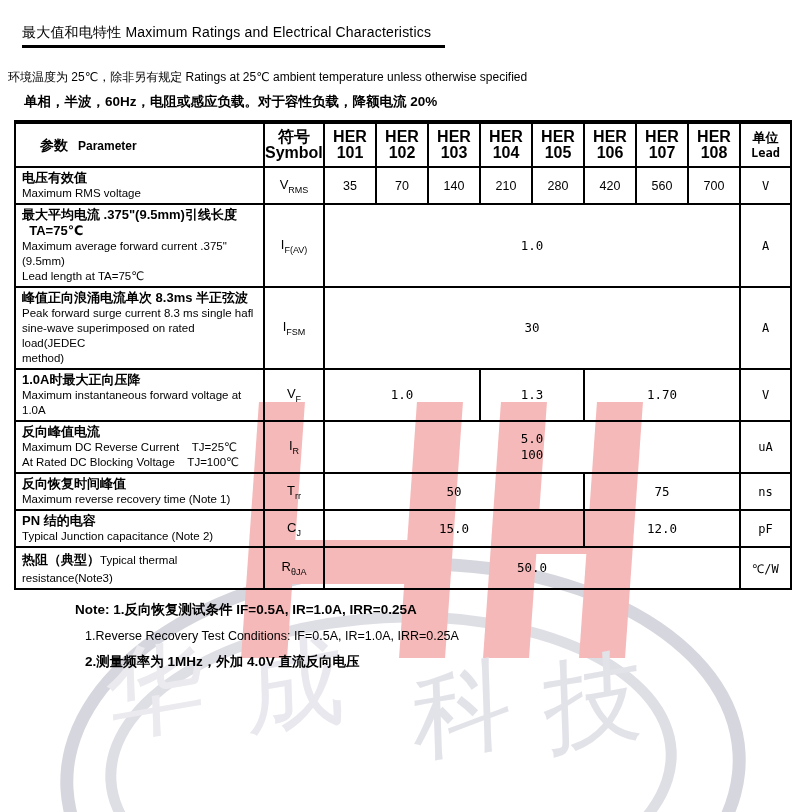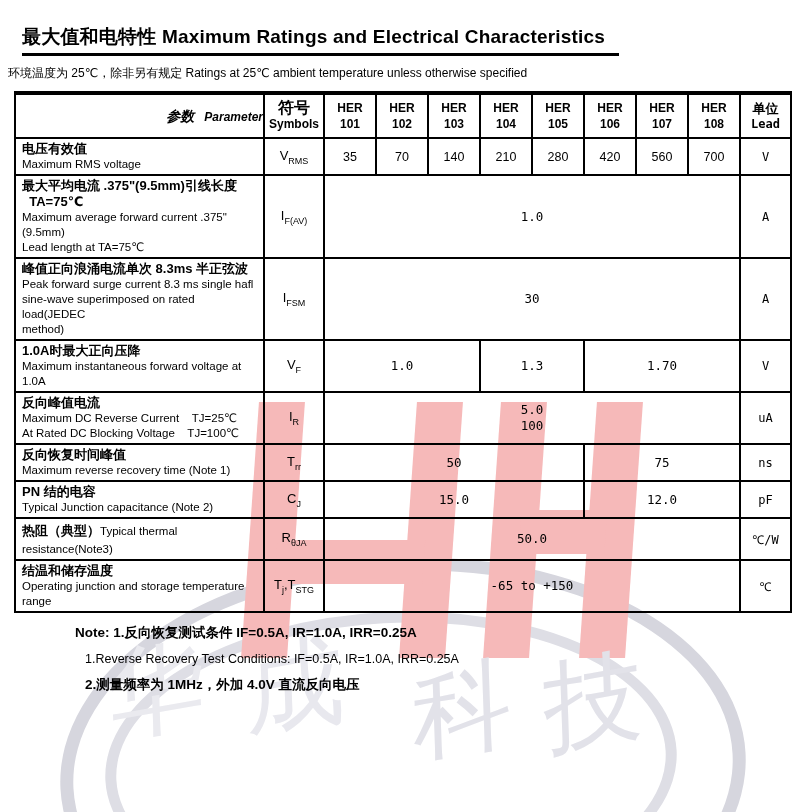--- a/index.html
+++ b/index.html
@@ -22,40 +22,40 @@
   .wm-h .br { right:0; top:0; bottom:0; width:46px; }
   .wm-h .cx { left:28px; right:28px; height:44px; top:138px; }
   .wm-h.h2 .cx { top:108px; }
   .wm-char { position:absolute; font-size:100px; line-height:1; color:#e2e2e9; transform:rotate(-10deg) skewX(-8deg); font-family:"DejaVu Sans",sans-serif; }
   .wm-char.c1 { left:105px; top:640px; color:#eaeaef; }
   .wm-char.c2 { left:245px; top:636px; color:#e8e8ee; }
   .wm-char.c3 { left:412px; top:660px; }
   .wm-char.c4 { left:543px; top:652px; }
   
   .content { position:relative; z-index:1; }
-  .title { margin:24px 0 0 22px; display:inline-block; font-size:19px; font-weight:bold;
+  .title { margin:24px 0 12px 22px; display:inline-block; font-size:14px; font-weight:normal;
            border-bottom:3px solid #000; padding:0 14px 3px 0; letter-spacing:0.2px; }
   .sub1 { margin:9px 0 0 8px;  font-size:12px; }
   .sub2 { margin:7px 0 0 24px;  font-size:13.5px; font-weight:bold; }
   .sub3 { margin:6px 0 0 24px;  font-size:12.5px; }
   table { border-collapse:collapse; table-layout:fixed; width:776px; margin:9px 0 0 14px;
           border:2px solid #000; border-top:4px solid #000; background:transparent; }
   th,td { border:2px solid #000; padding:0; background:transparent; overflow:hidden; }
   tr.hrow   { height:45px; }
   tr.r-sm   { height:31px; }
   tr.r-lg   { height:65px; }
   tr.r-md   { height:39px; }
   tr.r-ir   { height:50px; }
   tr.r-36   { height:34px;padding-left:48px; }
   tr.r-28   { height:26px;margin-left:12px; }
   tr.r-tj   { height:50px; }
   th { font-weight:bold; text-align:center; vertical-align:middle; }
-  .hdr-param { text-align:right; padding-left:24px; vertical-align:middle;font-style:italic; }
+  .hdr-param { text-align:left; padding-left:24px; vertical-align:middle; }
   .hdr-zh { font-size:14px; } .hdr-en { font-size:12px; margin-left:10px; }
-  .hdr-series, .hdr-num { font-size:12px; line-height:16px; }
+  .hdr-series, .hdr-num { font-size:16px; line-height:16px; }
   .hdr-unit-en { font-family:"DejaVu Sans Mono",monospace; font-size:12px; }
   td.param { text-align:left; padding:2px 2px 2px 6px; vertical-align:middle; }
   .zh { font-size:13px; font-weight:bold; white-space:pre-wrap; line-height:16px; }
   .en { font-size:11.5px; white-space:pre-wrap; line-height:15px; }
   tr.inline-param .zh, tr.inline-param .en { display:inline; }
   td.sym { text-align:center; vertical-align:middle; font-size:13px; }
   td.sym sub { font-size:9px; }
   td.val { text-align:center; vertical-align:middle; font-size:12.5px; }
   td.mval { text-align:center; vertical-align:middle; font-size:12.5px;
             font-family:"DejaVu Sans Mono",monospace; white-space:pre-line; line-height:16px; }
@@ -84,20 +84,21 @@
     </div>
   <div class="wm-char c1">华</div>
   <div class="wm-char c2">成</div>
   <div class="wm-char c3">科</div>
   <div class="wm-char c4">技</div>
 </div>
 
 <div class="content">
   <h1 class="title"><span>最大值和电特性</span> <span>Maximum Ratings and Electrical Characteristics</span></h1>
   <div class="sub1">环境温度为 25℃，除非另有规定 Ratings at 25℃ ambient temperature unless otherwise specified</div>
+  <div class="sub2">单相，半波，60Hz，电阻或感应负载。对于容性负载，降额电流 20%</div>
 
   <table>
     <colgroup>
       <col style="width:249px">
         <col style="width:60px">
       <col style="width:52px">
         <col style="width:52px">
         <col style="width:52px">
         <col style="width:52px">
       <col style="width:52px">
@@ -240,30 +241,20 @@
       <td class="unit">pF</td>
     </tr>
 
     <tr class="r-28 inline-param">
       <td class="param"><div class="zh">热阻（典型）</div><div class="en">Typical thermal resistance(Note3)</div></td>
       <td class="sym"><span>R</span><sub>θJA</sub></td>
       <td class="mval" colspan="8">50.0</td>
       <td class="unit">℃/W</td>
     </tr>
 
-    <tr class="r-tj">
-      <td class="param">
-            <div class="zh">结温和储存温度</div>
-            <div class="en">Operating junction and storage temperature
-range</div>
-          </td>
-      <td class="sym"><span>T</span><sub>j</sub><span>,T</span><sub>STG</sub></td>
-      <td class="mval" colspan="8">-65 to +150</td>
-      <td class="unit">℃</td>
-    </tr>
   </tbody>
     </table>
 
   <div class="notes">
     <div class="note first zh">Note: 1.反向恢复测试条件 IF=0.5A, IR=1.0A, IRR=0.25A</div>
     <div class="note en">1.Reverse Recovery Test Conditions: IF=0.5A, IR=1.0A, IRR=0.25A</div>
     <div class="note zh">2.测量频率为 1MHz，外加 4.0V 直流反向电压</div>
 
   </div>
 </div>

